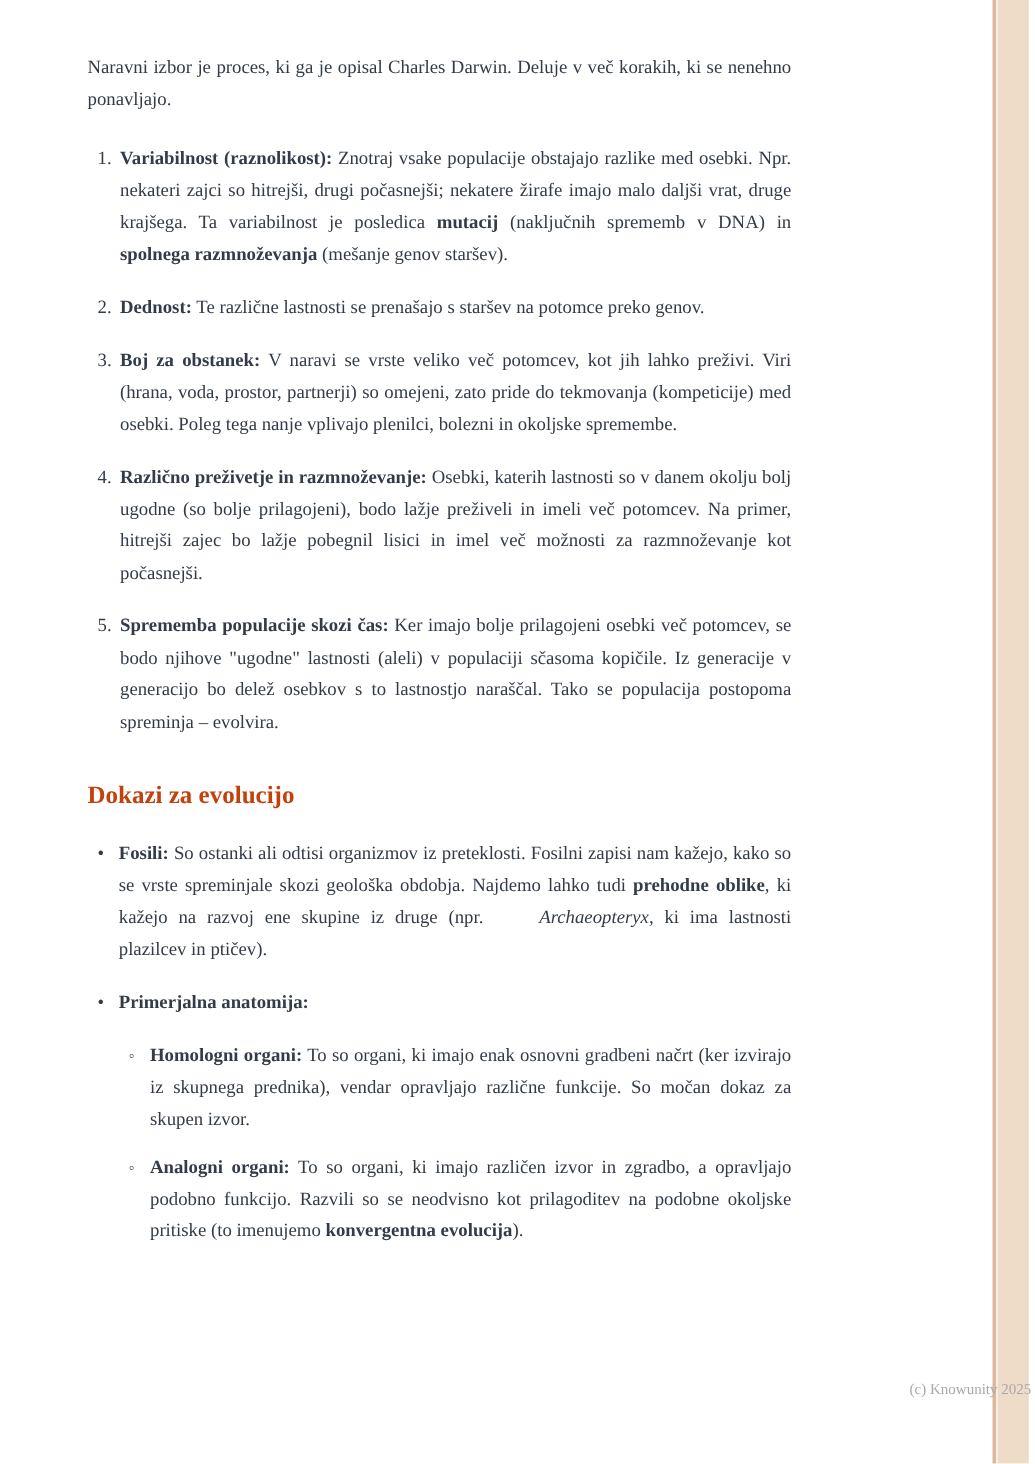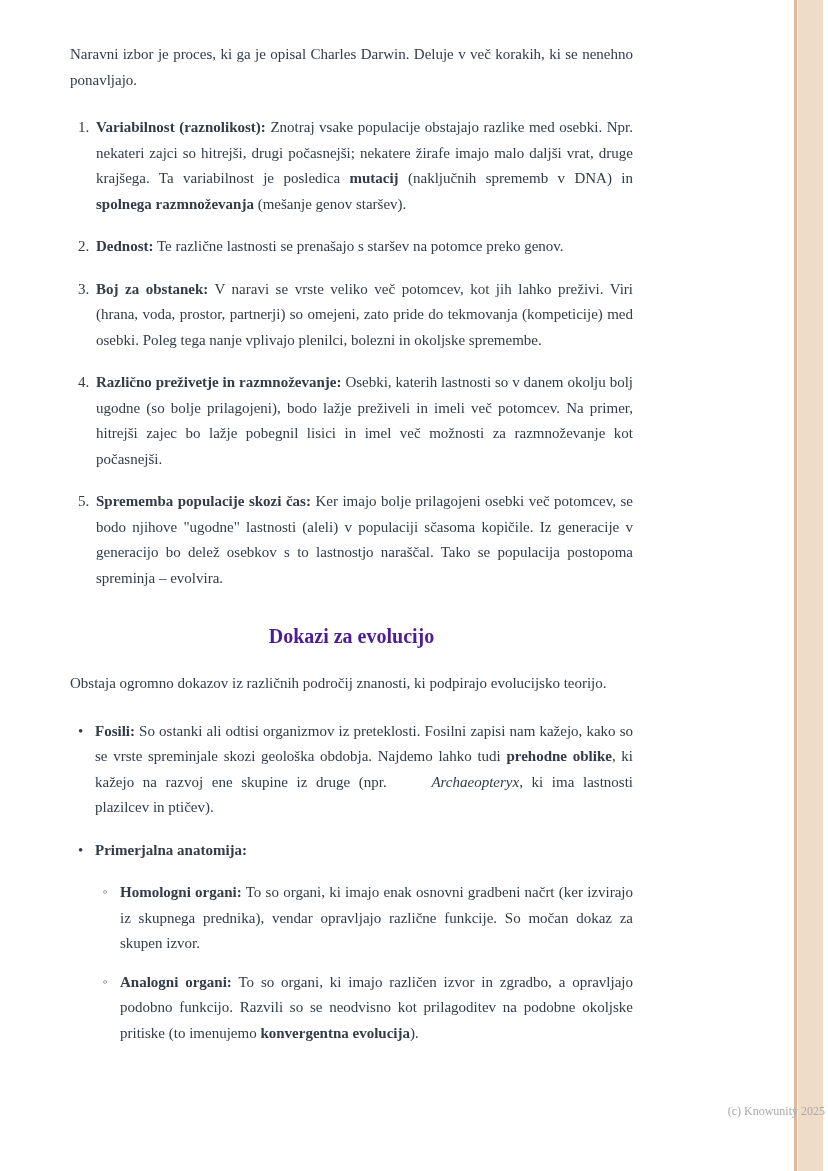--- a/index.html
+++ b/index.html
@@ -113,23 +113,22 @@
       <div class="li">
         <span class="marker">4.</span>
         <div class="li-text"><span class="b">Različno preživetje in razmnoževanje:</span><span> Osebki, katerih lastnosti so v danem okolju bolj ugodne (so bolje prilagojeni), bodo lažje preživeli in imeli več potomcev. Na primer, hitrejši zajec bo lažje pobegnil lisici in imel več možnosti za razmnoževanje kot počasnejši.</span></div>
       </div>
       <div class="li">
         <span class="marker">5.</span>
         <div class="li-text"><span class="b">Sprememba populacije skozi čas:</span><span> Ker imajo bolje prilagojeni osebki več potomcev, se bodo njihove "ugodne" lastnosti (aleli) v populaciji sčasoma kopičile. Iz generacije v generacijo bo delež osebkov s to lastnostjo naraščal. Tako se populacija postopoma spreminja – evolvira.</span></div>
       </div>
     </div>
 
-    <h2 class="section-heading" style="color: #4c1d95; text-align: center;">Dokazi za evolucijo</h2>
+    <h2 class="section-heading" style="color: #c2410c;">Dokazi za evolucijo</h2>
 
-    <p class="para">Obstaja ogromno dokazov iz različnih področij znanosti, ki podpirajo evolucijsko teorijo.</p>
 
     <div class="list">
       <div class="li bullet">
         <span class="marker">•</span>
         <div class="li-text"><span class="b">Fosili:</span><span> So ostanki ali odtisi organizmov iz preteklosti. Fosilni zapisi nam kažejo, kako so se vrste spreminjale skozi geološka obdobja. Najdemo lahko tudi </span><span class="b">prehodne oblike</span><span>, ki kažejo na razvoj ene skupine iz druge (npr. </span><span class="i">Archaeopteryx</span><span>, ki ima lastnosti plazilcev in ptičev).</span></div>
       </div>
       <div class="li bullet">
         <span class="marker">•</span>
         <div class="li-text"><span class="b">Primerjalna anatomija:</span></div>
       </div>

